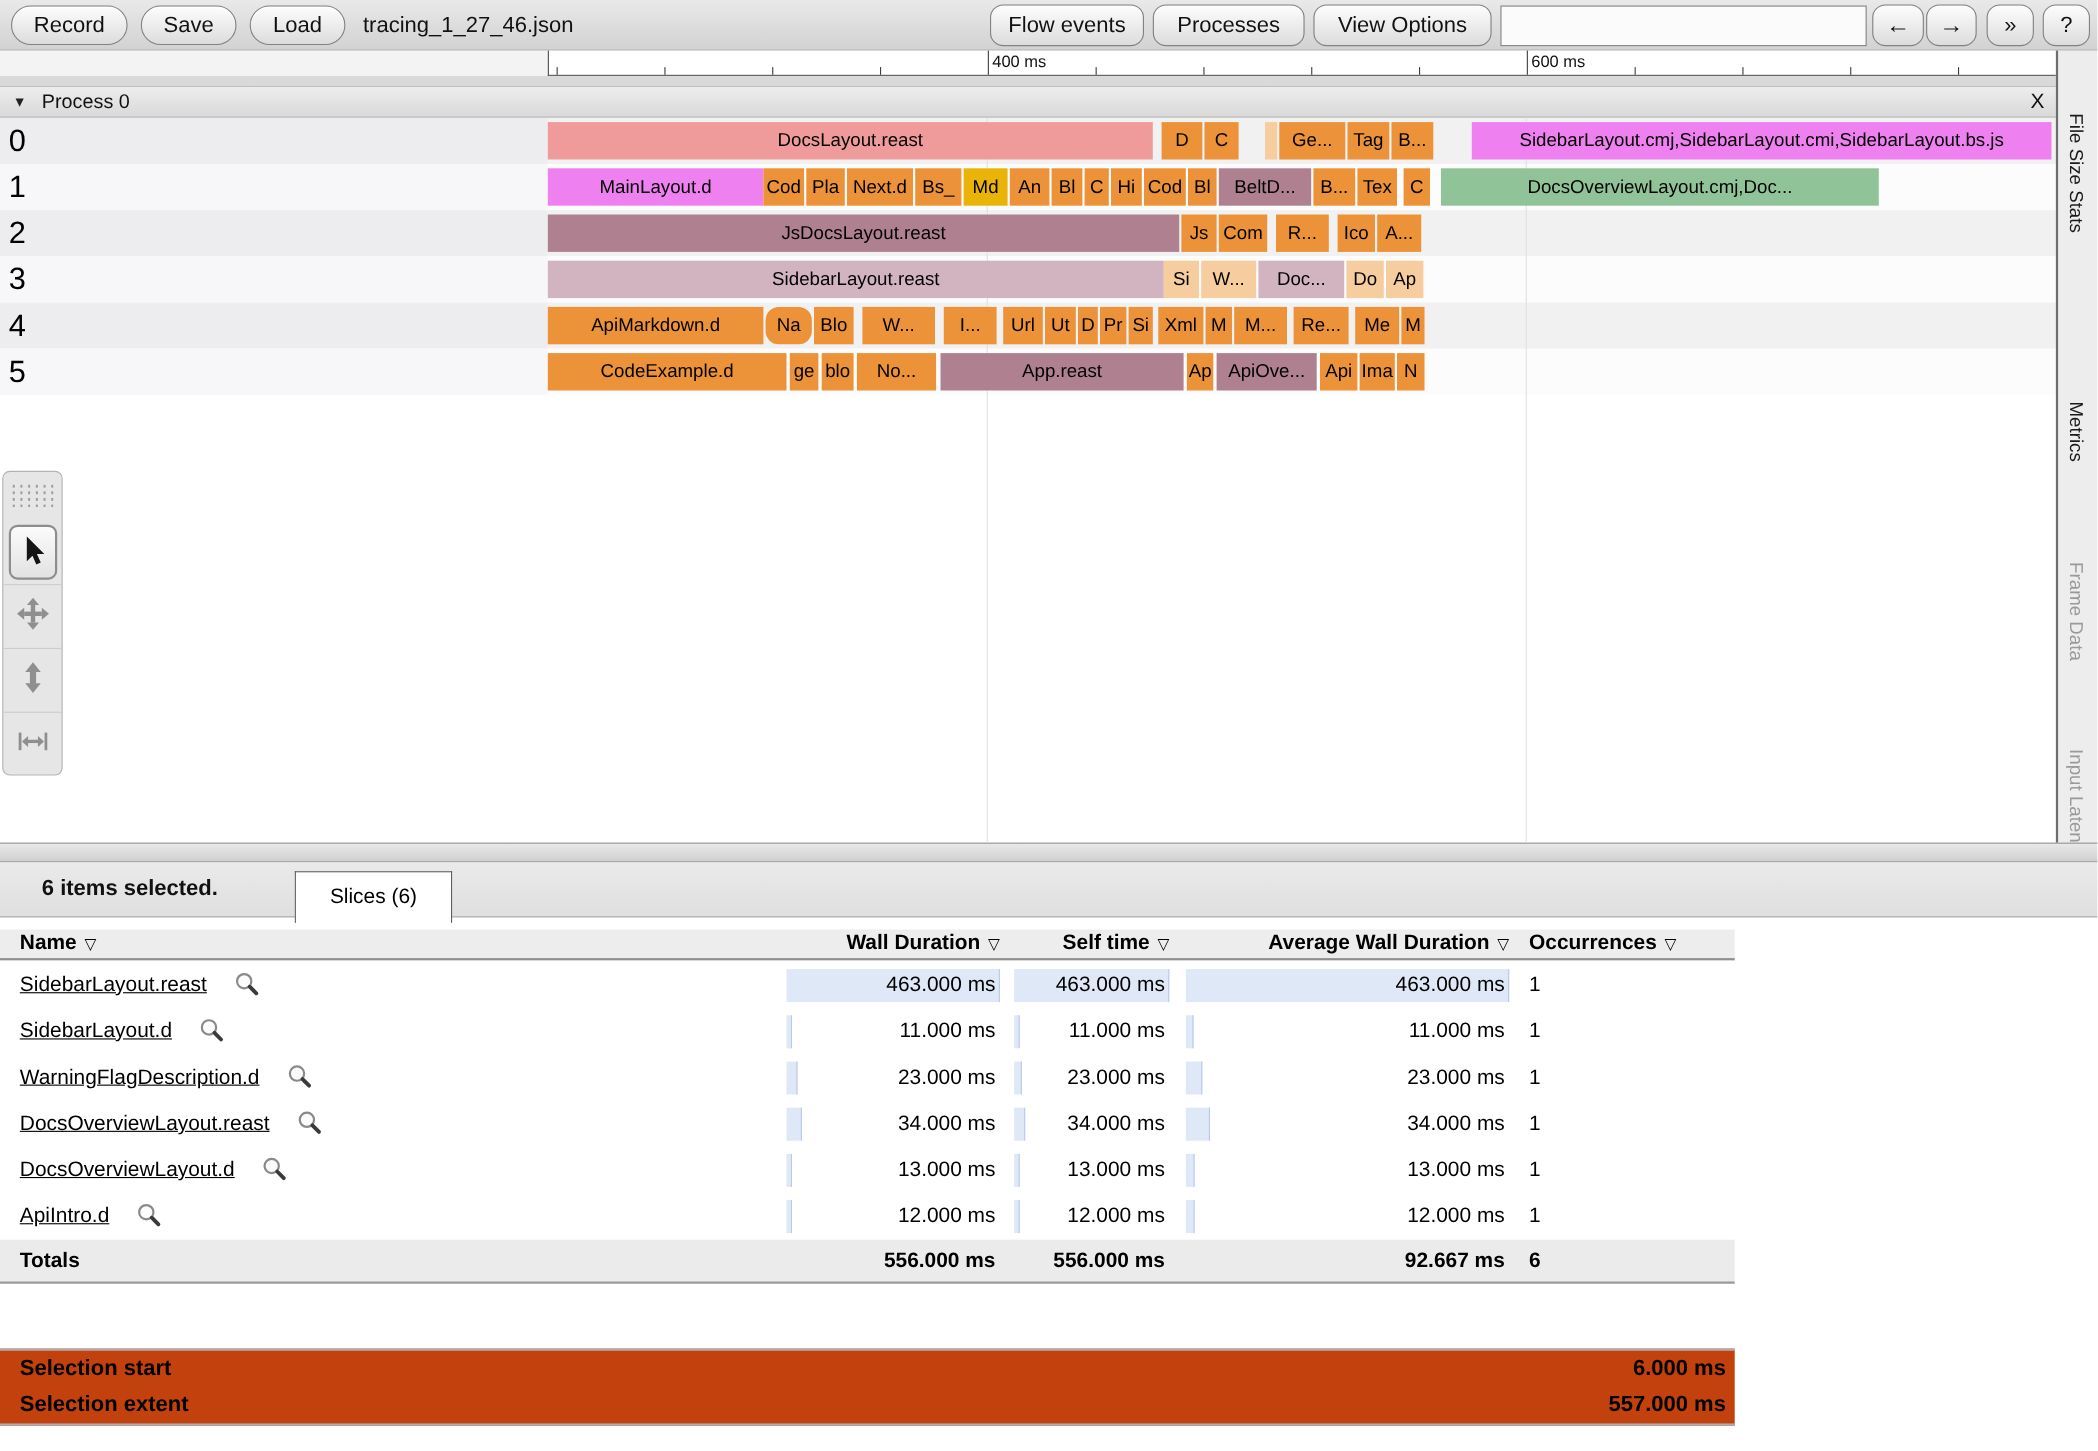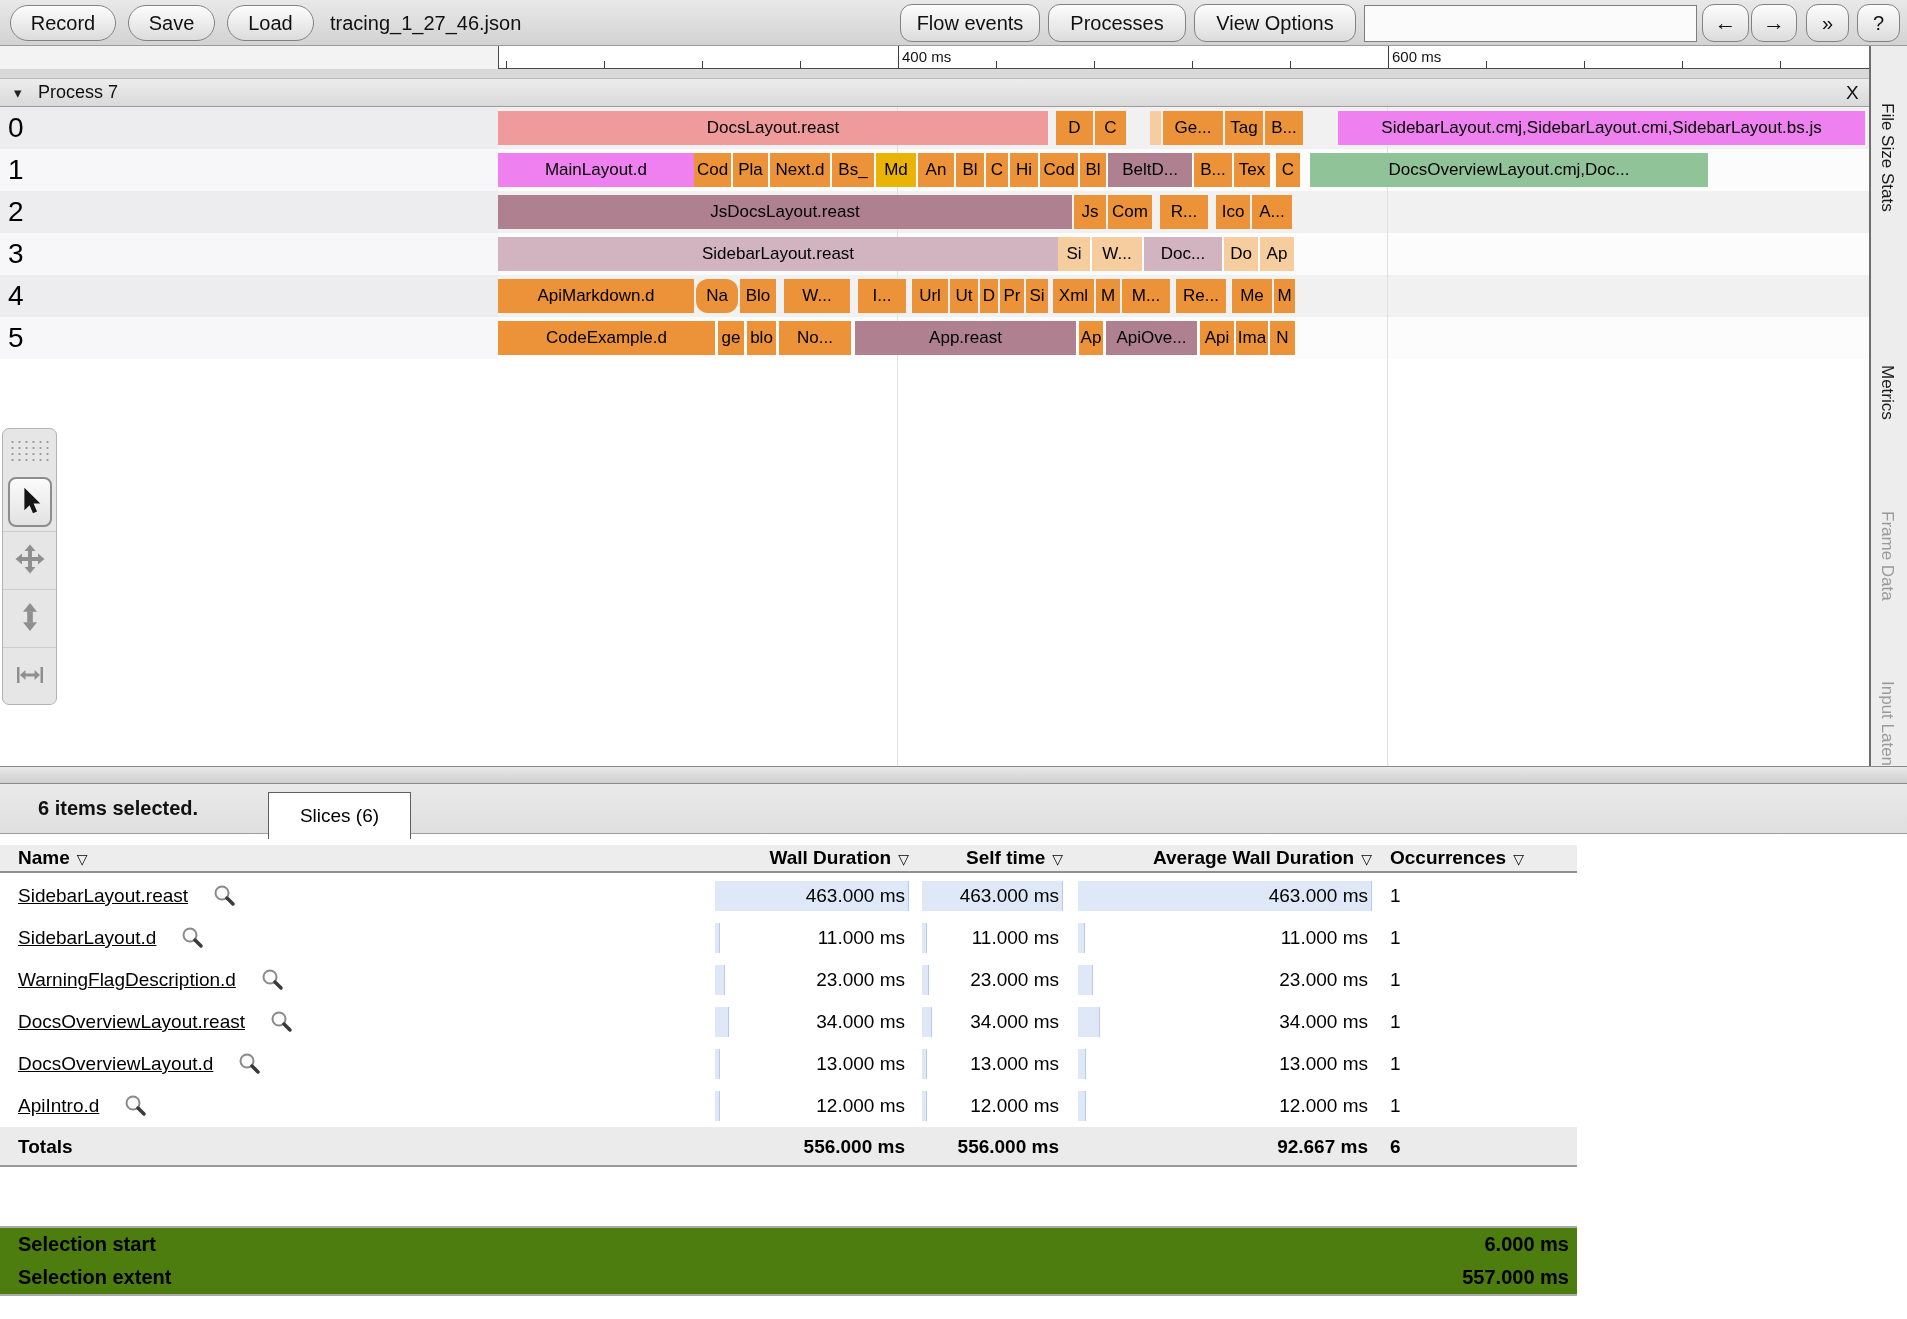--- a/index.html
+++ b/index.html
@@ -89,21 +89,21 @@
   .trow .cell { line-height:42px; }
   .namewrap { position:absolute; left:18px; top:0; height:42px; line-height:42px; white-space:nowrap; }
   .slice-link { text-decoration:underline; color:#000; cursor:pointer; }
   .mag { display:inline-block; vertical-align:-5px; margin-left:24px; }
   .bar { position:absolute; left:0; top:6px; height:30px; background:#dfe8f7; border-right:1px solid #b9c9e8; }
   .val { position:relative; padding-right:4px; }
   .trow.totals { top:1127px; height:40px; background:#ebebeb; border-bottom:2px solid #9a9a9a; font-weight:bold; }
   .trow.totals .cell { line-height:40px; }
   .totals-label { position:absolute; left:18px; line-height:40px; font-weight:bold; }
 
-  .selection-block { position:absolute; left:0; top:1226px; width:1577px; height:70px; background:#4d7c0f;
+  .selection-block { position:absolute; left:0; top:1226px; width:1577px; height:70px; background:#c2410c;
     border-top:2px solid #ababab; border-bottom:2px solid #ababab; }
   .selrow { position:relative; height:33px; line-height:33px; font-size:20px; font-weight:bold; }
   .selrow .lab { position:absolute; left:18px; }
   .selrow .v { position:absolute; right:8px; }
 </style>
 </head>
 <body>
 
 <div class="app">
 
@@ -138,21 +138,21 @@
       <div class="ruler-tick" style="left: 1281px;"></div>
       <div class="ruler-major" style="left: 399px;"></div>
       <div class="ruler-label" style="left: 403px;">400 ms</div>
       <div class="ruler-major" style="left: 889px;"></div>
       <div class="ruler-label" style="left: 893px;">600 ms</div>
     </div>
   <div class="band"></div>
 
   <div class="proc-header">
     <span class="proc-arrow">▾</span>
-    <span class="proc-title">Process 7</span>
+    <span class="proc-title">Process 0</span>
     <span class="proc-close">X</span>
   </div>
 
   <div class="tracks" id="tracks">
       <div class="track even" style="top: 0px;">
         <div class="lane-left"></div>
         <div class="lane-right"></div>
         <div class="rowlabel">0</div>
         <div class="seg" style="left: 498px; width: 550px; background: rgb(240, 155, 155);">DocsLayout.reast</div>
         <div class="seg" style="left: 1056px; width: 37px; background: rgb(236, 146, 56);">D</div>

